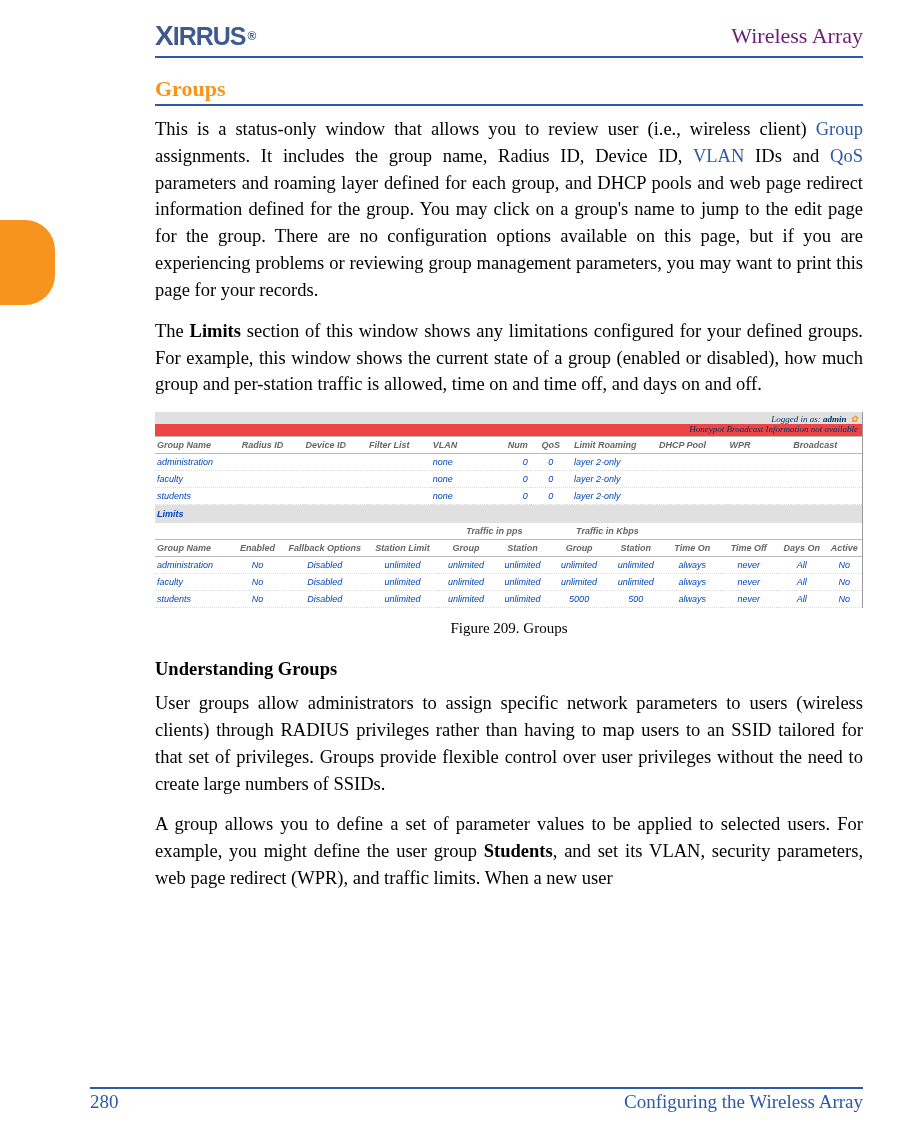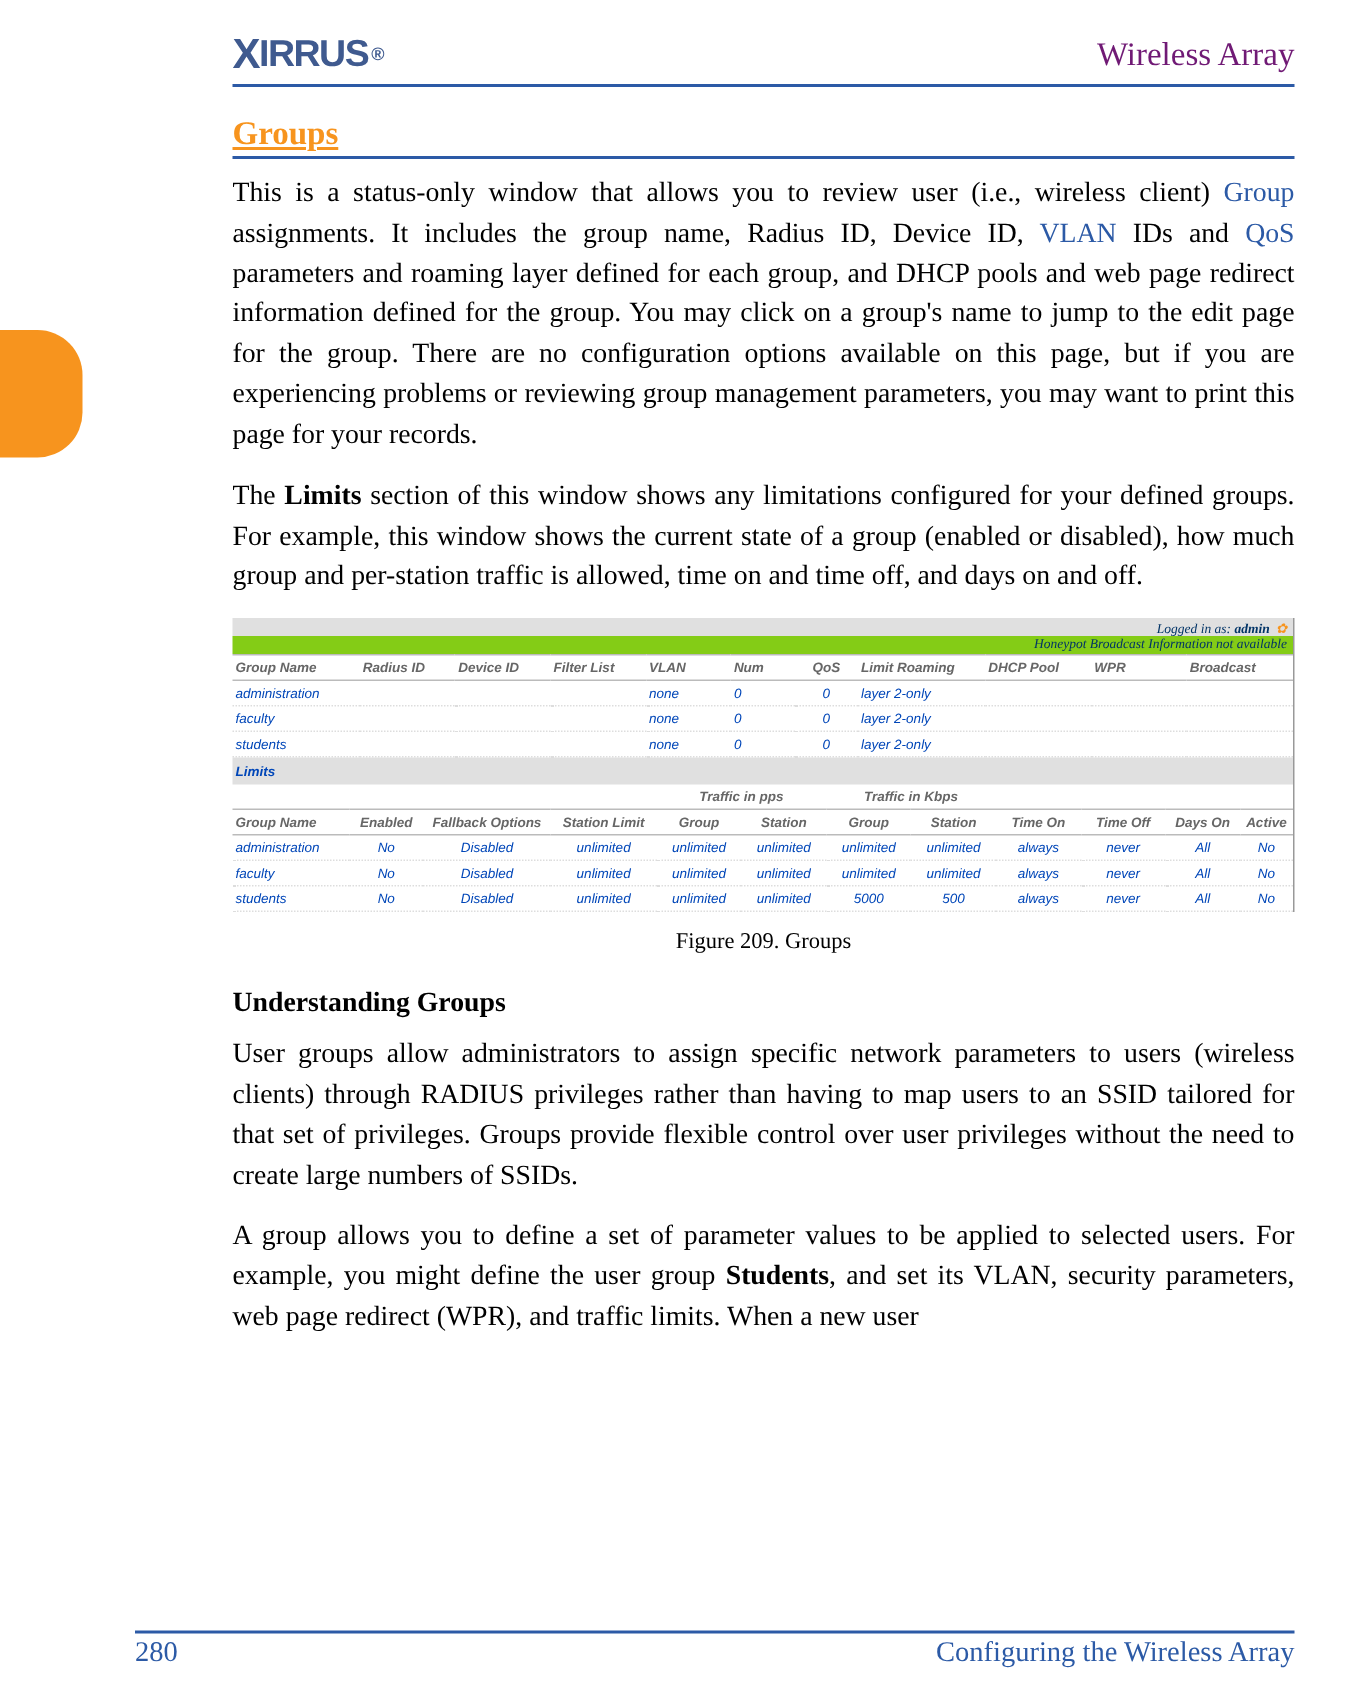--- a/index.html
+++ b/index.html
@@ -55,21 +55,20 @@
     margin-left: 55px;
     margin-top: 18px;
   }
   h2.section {
     color: #f7941e;
     font-size: 22px;
     margin: 0 0 0 0;
     font-weight: bold;
     border-bottom: 2px solid #2c5aa6;
     padding-bottom: 2px;
-    text-decoration: underline;
   }
   p.body {
     font-size: 18.5px;
     line-height: 1.45;
     margin: 10px 0 14px 0;
     text-align: justify;
   }
   .link { color: #2c5aa6; }
   .bold { font-weight: bold; }
   .figure-wrap {
@@ -92,26 +91,26 @@
     padding: 2px 4px 0 4px;
     color: #003366;
   }
   .fig-topbar .admin { font-weight: bold; }
   .fig-topbar .gear { color: #f7941e; margin-left:4px; }
   .fig-sub {
     text-align: right;
     font-size: 9px;
     color: #003366;
     padding: 0 4px 2px 4px;
-    background: #84cc16;
+    background: #ef4444;
   }
   .figure th { text-align:left; padding:3px 2px; color:#666; font-weight:bold; border-bottom:1px solid #bbb; border-top:1px solid #bbb; font-size:9px; }
   .figure td { text-align:left; padding:3px 2px; border-bottom:1px dotted #ddd; font-size:9px; color:#003366; }
   .figure td.center, .figure th.center { text-align:center; }
-  .figure td.right, .figure th.right { }
+  .figure td.right, .figure th.right { text-align:right; }
   .figure .lnk { color:#0046b8; }
   .limits-row td { background:#e0e0e0; color:#0046b8; font-weight:bold; padding:4px 2px; border:none; }
   .fig-caption { text-align:center; font-size:15px; margin:12px 0 22px 0; }
   h3.subhead { font-size:18.5px; font-weight:bold; margin: 0 0 2px 0; }
   .footer {
     position:absolute;
     bottom:24px;
     left:90px; right:40px;
     border-top: 2px solid #2c5aa6;
     display:flex; justify-content:space-between;

